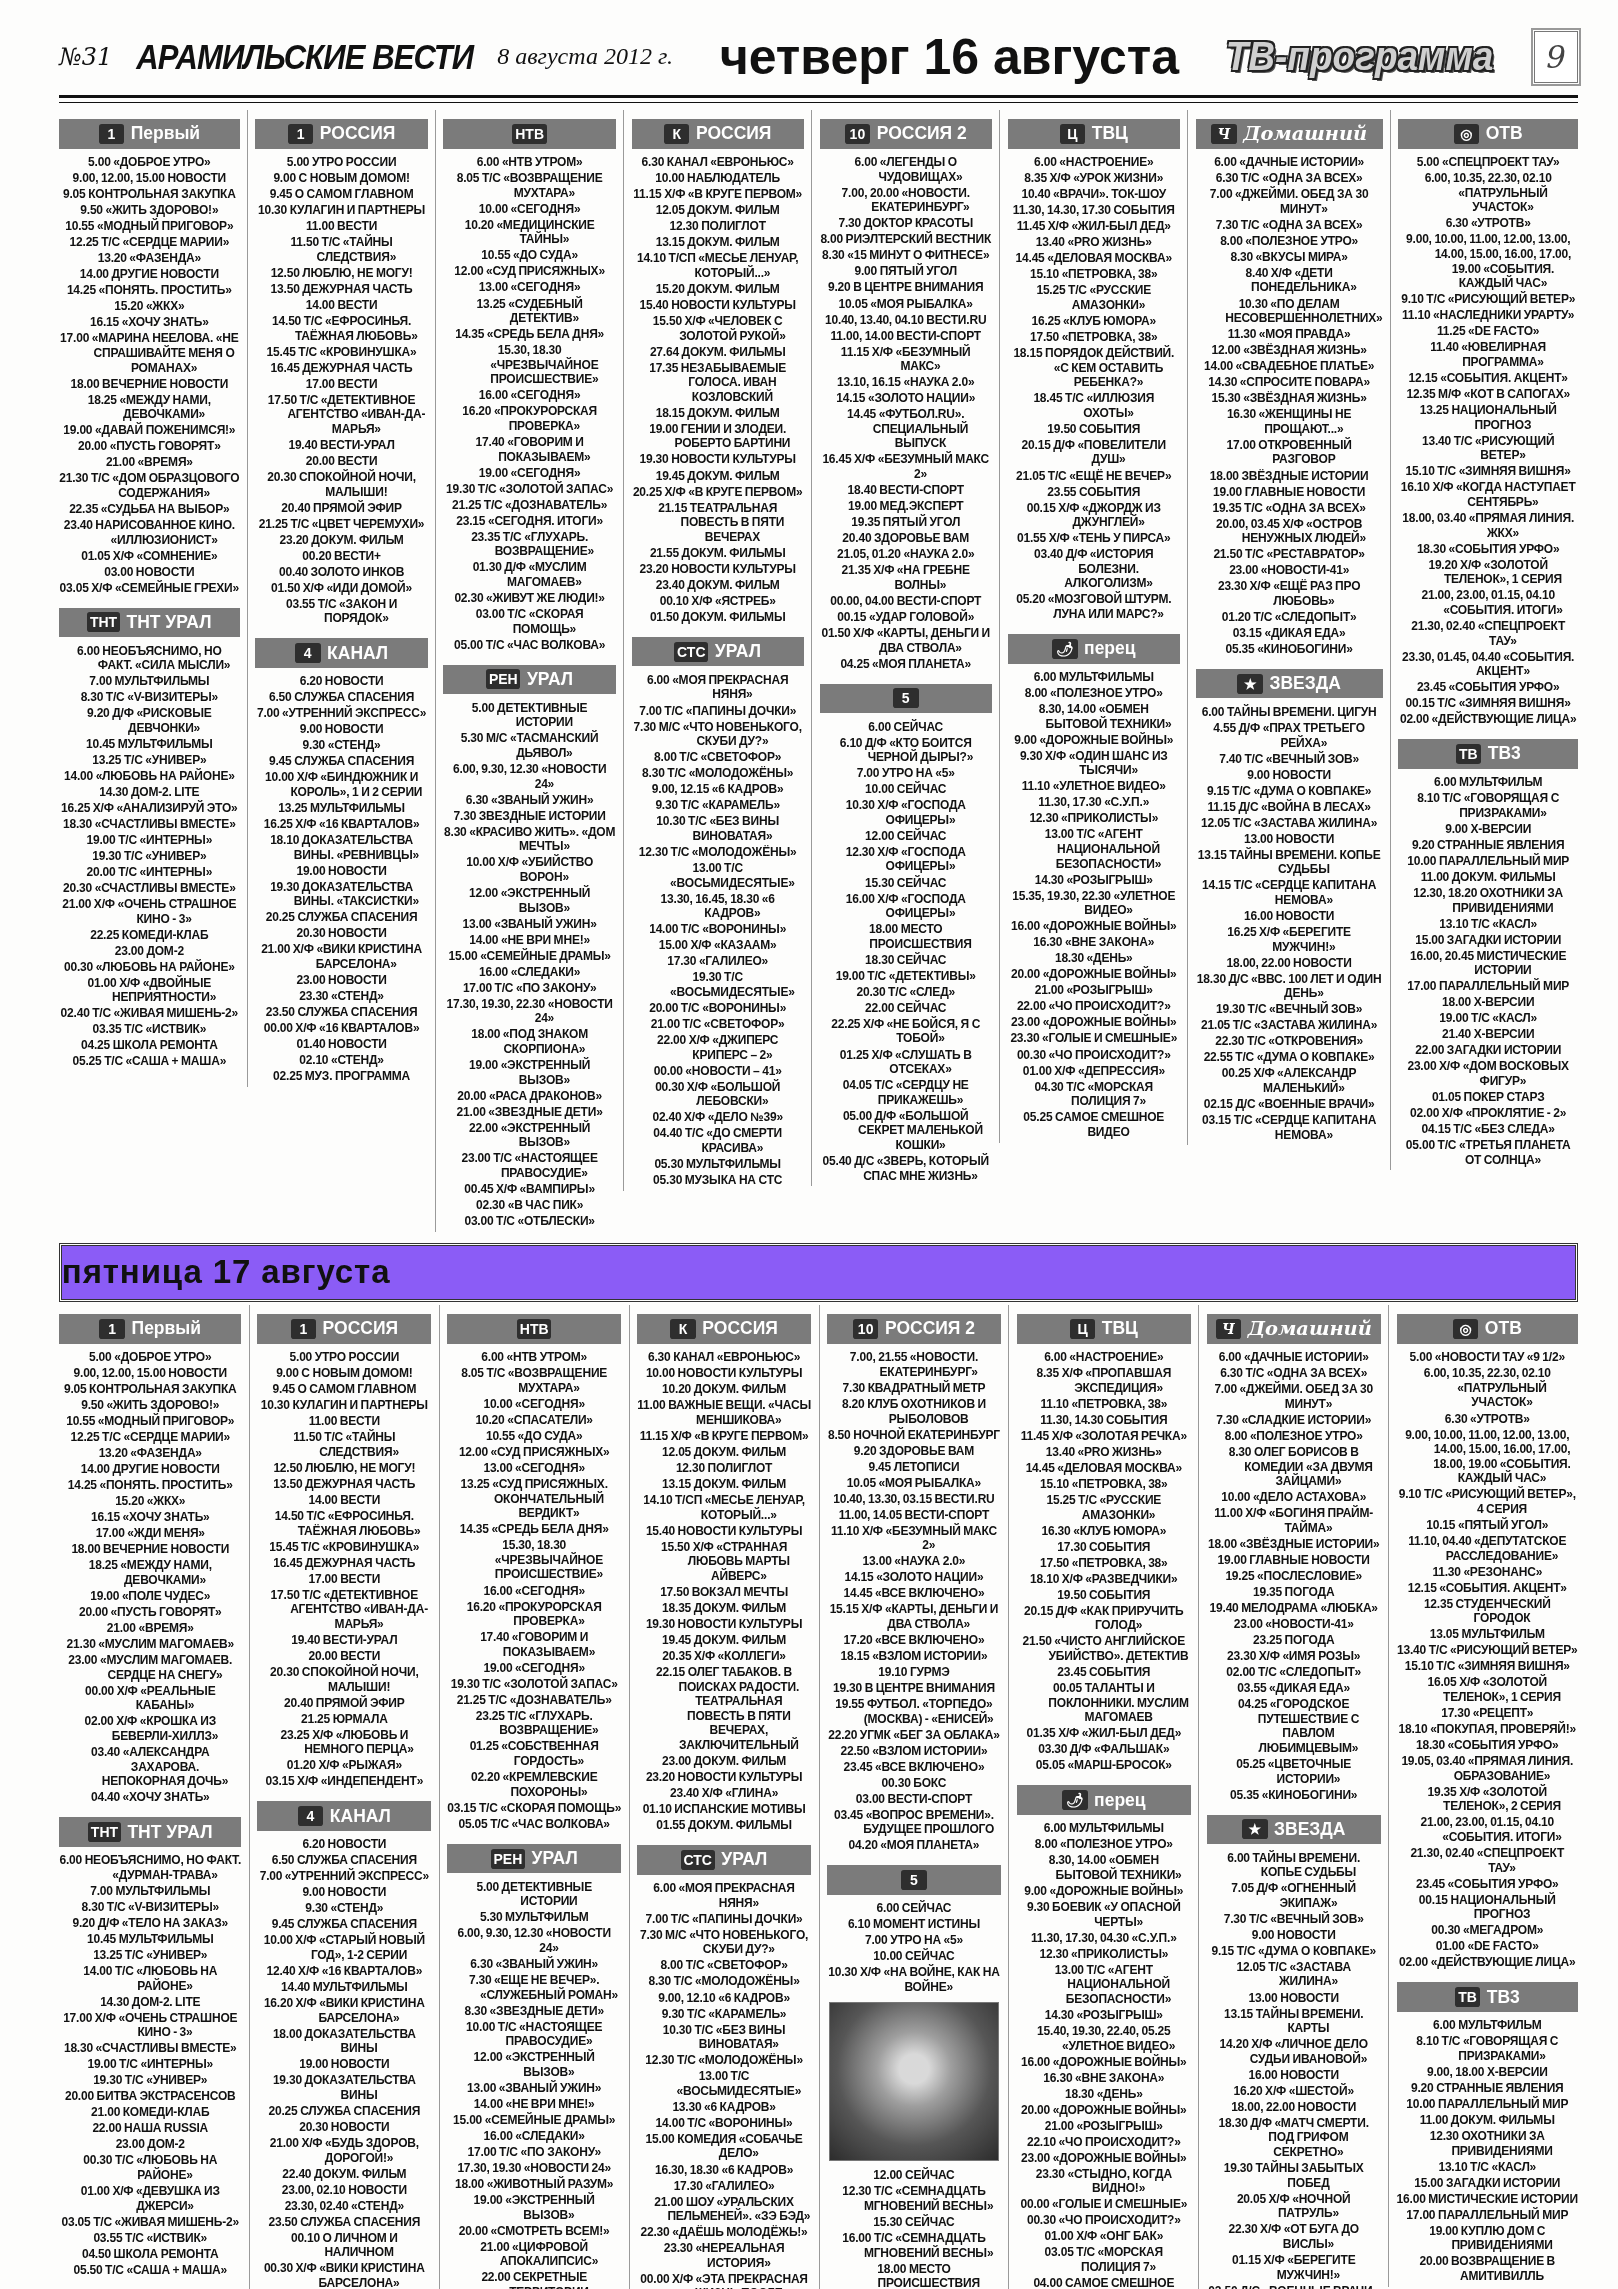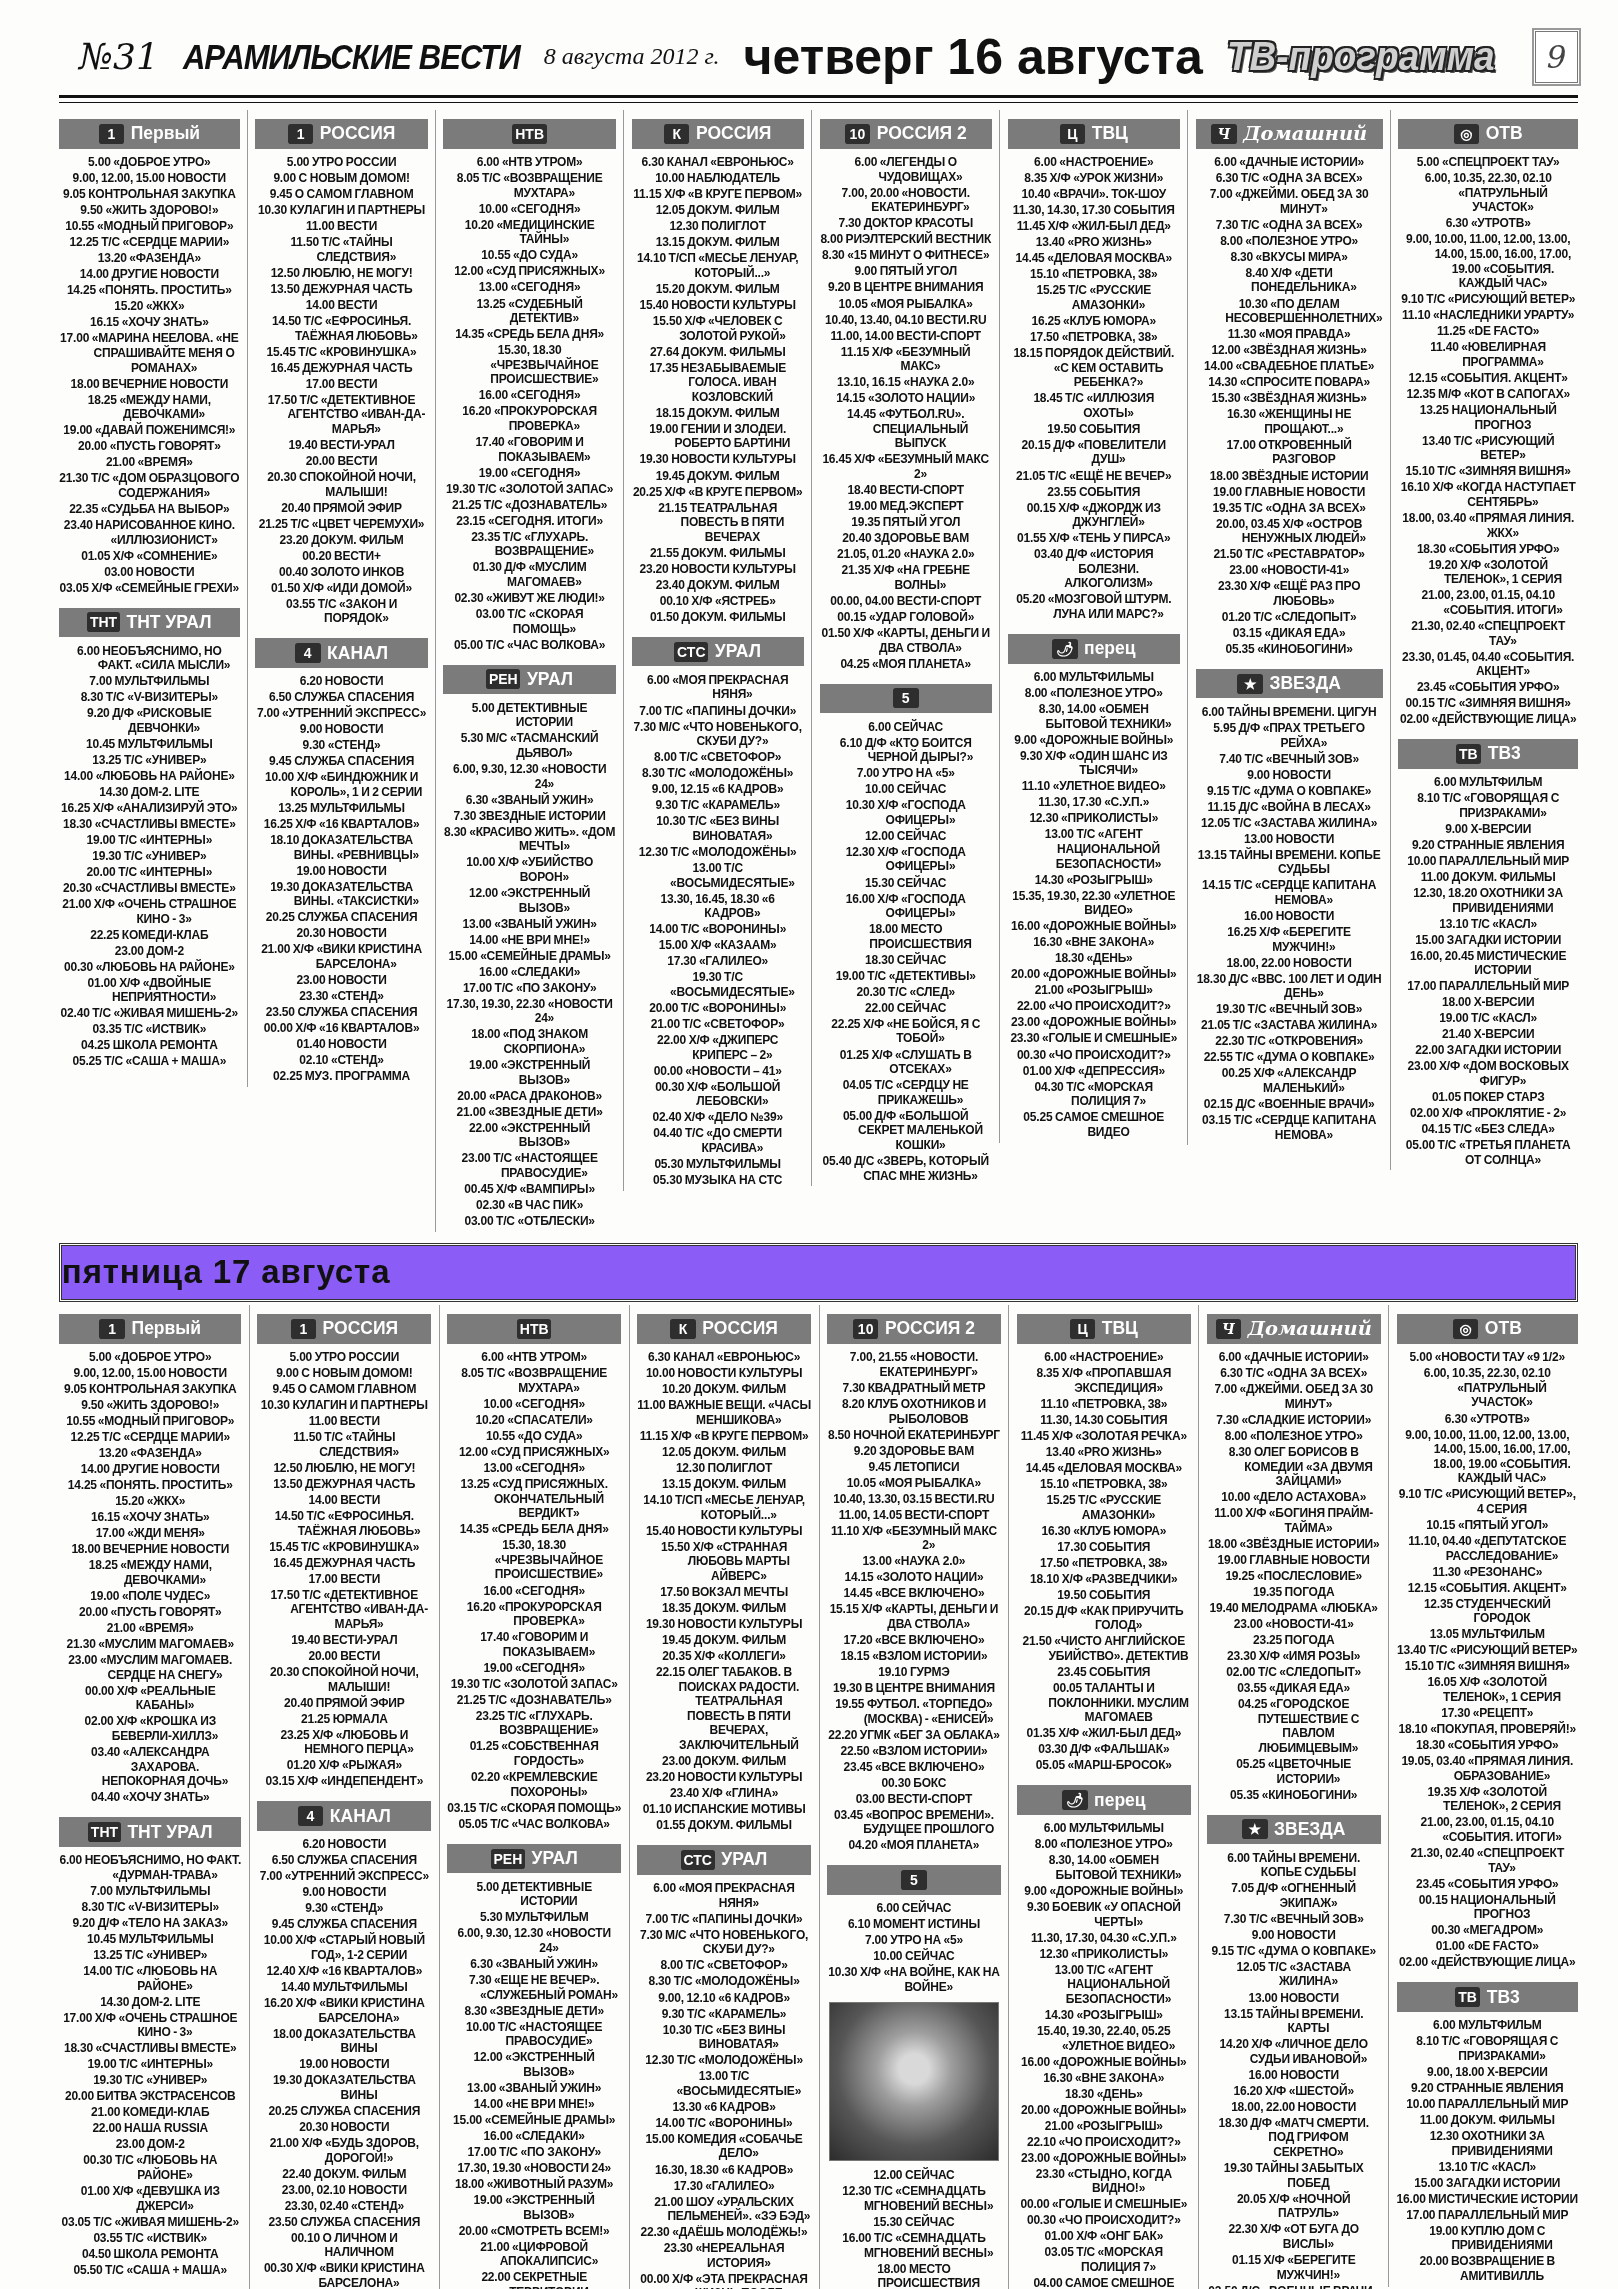--- a/index.html
+++ b/index.html
@@ -3,21 +3,21 @@
 <meta charset="utf-8">
 <style>
   html,body{margin:0;padding:0;background:#e8e8e8;}
   .page{
     position:relative;width:1619px;height:2290px;margin:0 auto;background:#fdfdfc;
     font-family:"Liberation Sans",sans-serif;color:#111;box-sizing:border-box;
     padding:24px 41px 9.2px 59px;overflow:hidden;
   }
   
   .masthead{display:flex;align-items:center;gap:24px;padding:3.7px 0 9.2px 0;}
-  .issue-no{font-family:"DejaVu Serif",serif;font-style:italic;font-size:36px;white-space:nowrap;margin-left:20px;}
+  .issue-no{font-family:"DejaVu Serif",serif;font-style:italic;font-size:24px;white-space:nowrap;}
   .paper-name{font-size:31px;font-weight:bold;font-style:italic;letter-spacing:-0.9px;white-space:nowrap;transform:scaleY(1.15);}
   .paper-date{font-family:Liberation Serif, serif;font-style:italic;font-size:24px;white-space:nowrap;}
   .day-title{font-size:50px;font-weight:bold;letter-spacing:0;white-space:nowrap;margin:0 auto;}
   .tv-label{
     font-size:37px;font-weight:bold;font-style:italic;color:#cfcfcf;white-space:nowrap;
     text-shadow:-1.8px -1.8px 0 #222, 1.8px -1.8px 0 #222, -1.8px 1.8px 0 #222, 1.8px 1.8px 0 #222, 2.8px 2.8px 0 #555;
     transform:scaleY(1.1);
   }
   .page-num-box{
     width:42px;height:50px;border:0.9px solid #777;outline:2.8px solid #999;outline-offset:1.8px;
@@ -461,21 +461,21 @@
           <div class="entry">01.20 Т/С «СЛЕДОПЫТ»</div>
           <div class="entry">03.15 «ДИКАЯ ЕДА»</div>
           <div class="entry">05.35 «КИНОБОГИНИ»</div>
         </div>
         <div class="ch-head">
           <span class="logo">★</span>
           <span>ЗВЕЗДА</span>
         </div>
         <div class="listing">
           <div class="entry">6.00 ТАЙНЫ ВРЕМЕНИ. ЦИГУН</div>
-          <div class="entry">5.95 Д/Ф «ПРАХ ТРЕТЬЕГО РЕЙХА»</div>
+          <div class="entry">4.55 Д/Ф «ПРАХ ТРЕТЬЕГО РЕЙХА»</div>
           <div class="entry">7.40 Т/С «ВЕЧНЫЙ ЗОВ»</div>
           <div class="entry">9.00 НОВОСТИ</div>
           <div class="entry">9.15 Т/С «ДУМА О КОВПАКЕ»</div>
           <div class="entry">11.15 Д/С «ВОЙНА В ЛЕСАХ»</div>
           <div class="entry">12.05 Т/С «ЗАСТАВА ЖИЛИНА»</div>
           <div class="entry">13.00 НОВОСТИ</div>
           <div class="entry">13.15 ТАЙНЫ ВРЕМЕНИ. КОПЬЕ СУДЬБЫ</div>
           <div class="entry">14.15 Т/С «СЕРДЦЕ КАПИТАНА НЕМОВА»</div>
           <div class="entry">16.00 НОВОСТИ</div>
           <div class="entry">16.25 Х/Ф «БЕРЕГИТЕ МУЖЧИН!»</div>

